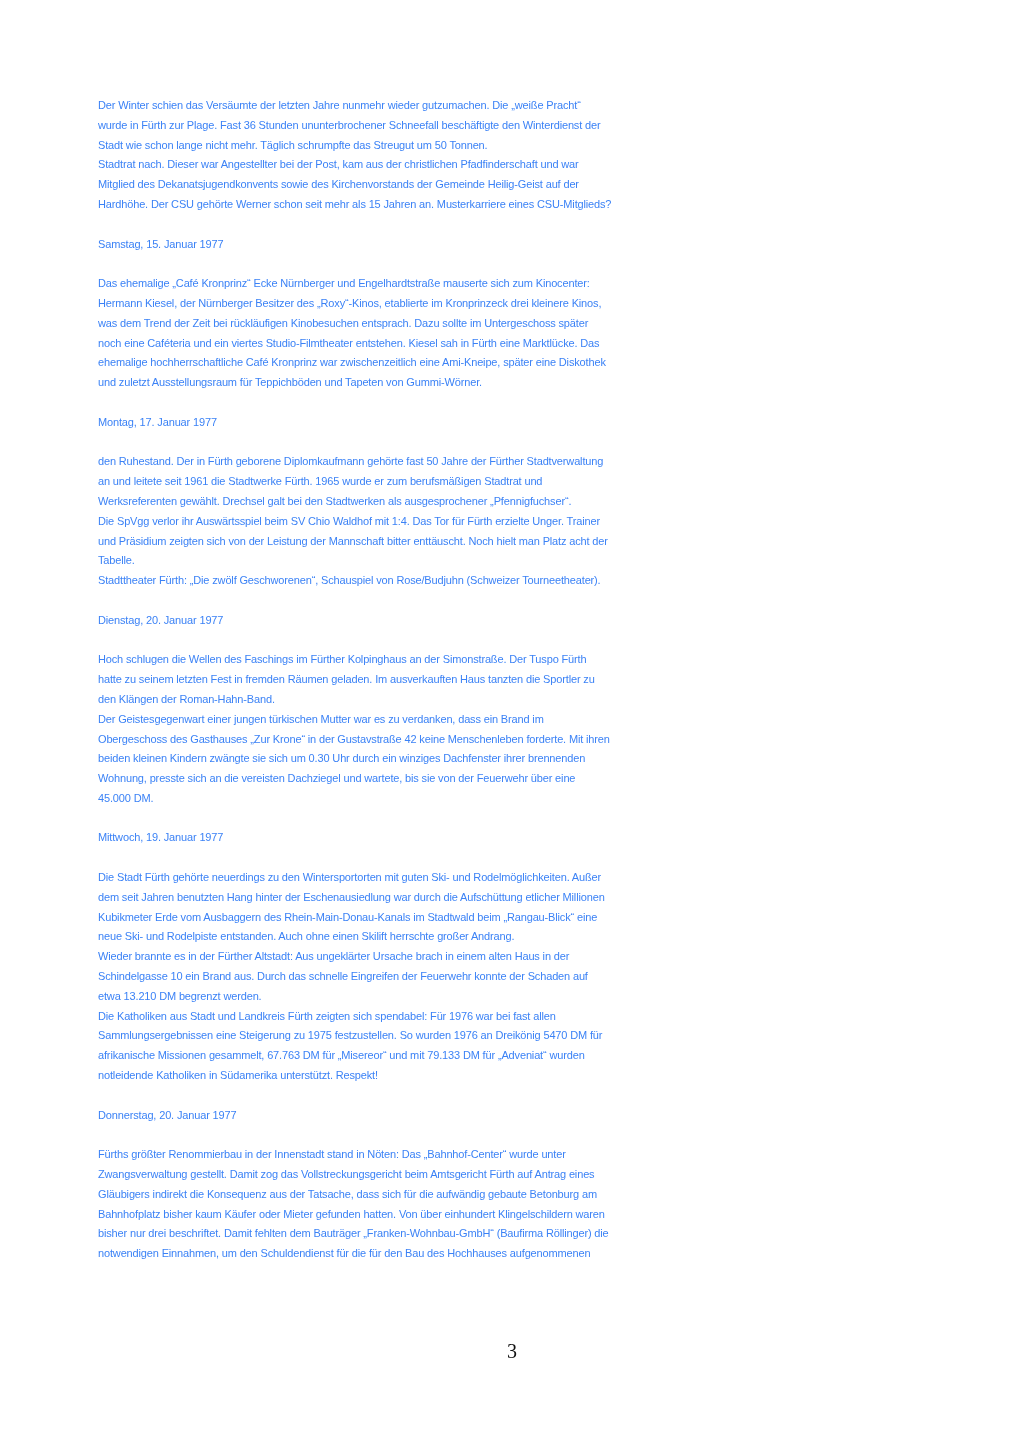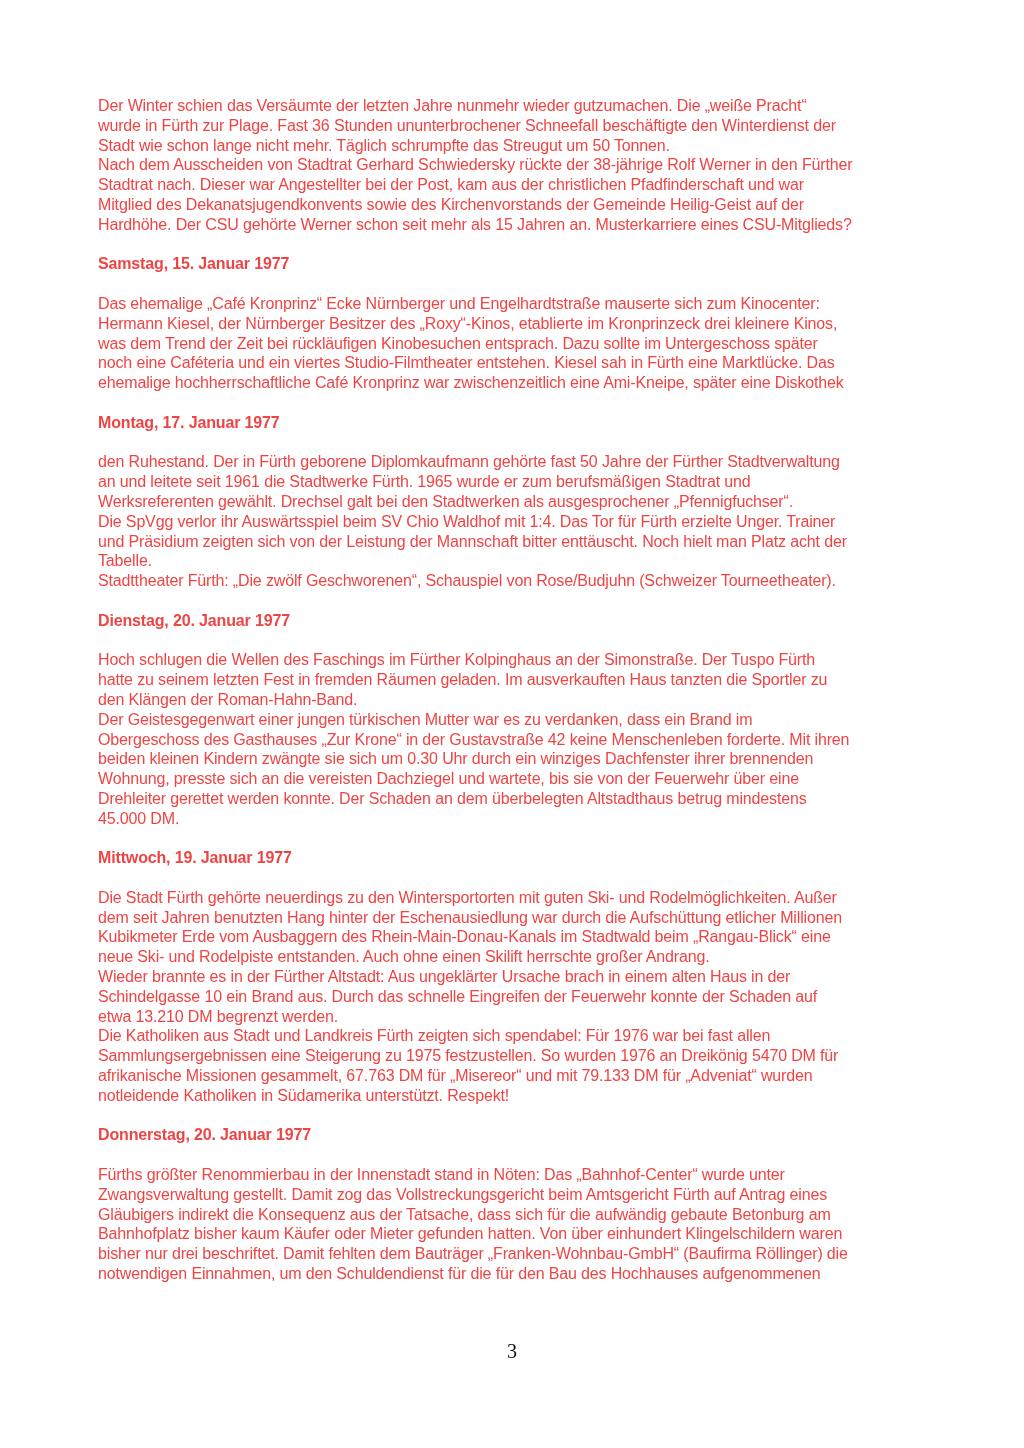--- a/index.html
+++ b/index.html
@@ -3,28 +3,28 @@
 <meta charset="utf-8">
 <style>
   html, body { margin: 0; padding: 0; background: #ffffff; }
   body { width: 1024px; height: 1448px; position: relative; overflow: hidden; }
   .page {
     position: absolute;
     left: 98px;
     top: 96px;
     width: 832px;
     font-family: "Liberation Sans", sans-serif;
-    font-size: 16px;
+    font-size: 11px;
     line-height: 19.8px;
-    color: #ef4444;
+    color: #3b82f6;
     letter-spacing: -0.15px;
   }
   .para { margin: 0; }
   .heading {
-    font-weight: bold;
+    font-weight: normal;
     margin: 19.8px 0 19.8px 0;
   }
   .line { display: block; white-space: nowrap; }
   .page-number {
     position: absolute;
     left: 0;
     width: 1024px;
     top: 1340px;
     text-align: center;
     font-family: "Liberation Serif", serif;
@@ -34,34 +34,34 @@
 </style>
 </head>
 <body>
 
 <div class="page">
 
   <div class="para">
     <span class="line">Der Winter schien das Versäumte der letzten Jahre nunmehr wieder gutzumachen. Die „weiße Pracht“</span>
     <span class="line">wurde in Fürth zur Plage. Fast 36 Stunden ununterbrochener Schneefall beschäftigte den Winterdienst der</span>
     <span class="line">Stadt wie schon lange nicht mehr. Täglich schrumpfte das Streugut um 50 Tonnen.</span>
-    <span class="line">Nach dem Ausscheiden von Stadtrat Gerhard Schwiedersky rückte der 38-jährige Rolf Werner in den Fürther</span>
     <span class="line">Stadtrat nach. Dieser war Angestellter bei der Post, kam aus der christlichen Pfadfinderschaft und war</span>
     <span class="line">Mitglied des Dekanatsjugendkonvents sowie des Kirchenvorstands der Gemeinde Heilig-Geist auf der</span>
     <span class="line">Hardhöhe. Der CSU gehörte Werner schon seit mehr als 15 Jahren an. Musterkarriere eines CSU-Mitglieds?</span>
   </div>
 
   <div>
     <div class="heading">Samstag, 15. Januar 1977</div>
     <div class="para">
       <span class="line">Das ehemalige „Café Kronprinz“ Ecke Nürnberger und Engelhardtstraße mauserte sich zum Kinocenter:</span>
       <span class="line">Hermann Kiesel, der Nürnberger Besitzer des „Roxy“-Kinos, etablierte im Kronprinzeck drei kleinere Kinos,</span>
       <span class="line">was dem Trend der Zeit bei rückläufigen Kinobesuchen entsprach. Dazu sollte im Untergeschoss später</span>
       <span class="line">noch eine Caféteria und ein viertes Studio-Filmtheater entstehen. Kiesel sah in Fürth eine Marktlücke. Das</span>
       <span class="line">ehemalige hochherrschaftliche Café Kronprinz war zwischenzeitlich eine Ami-Kneipe, später eine Diskothek</span>
+      <span class="line">und zuletzt Ausstellungsraum für Teppichböden und Tapeten von Gummi-Wörner.</span>
     </div>
   </div>
 
   <div>
     <div class="heading">Montag, 17. Januar 1977</div>
     <div class="para">
       <span class="line">den Ruhestand. Der in Fürth geborene Diplomkaufmann gehörte fast 50 Jahre der Fürther Stadtverwaltung</span>
       <span class="line">an und leitete seit 1961 die Stadtwerke Fürth. 1965 wurde er zum berufsmäßigen Stadtrat und</span>
       <span class="line">Werksreferenten gewählt. Drechsel galt bei den Stadtwerken als ausgesprochener „Pfennigfuchser“.</span>
       <span class="line">Die SpVgg verlor ihr Auswärtsspiel beim SV Chio Waldhof mit 1:4. Das Tor für Fürth erzielte Unger. Trainer</span>
@@ -74,21 +74,20 @@
   <div>
     <div class="heading">Dienstag, 20. Januar 1977</div>
     <div class="para">
       <span class="line">Hoch schlugen die Wellen des Faschings im Fürther Kolpinghaus an der Simonstraße. Der Tuspo Fürth</span>
       <span class="line">hatte zu seinem letzten Fest in fremden Räumen geladen. Im ausverkauften Haus tanzten die Sportler zu</span>
       <span class="line">den Klängen der Roman-Hahn-Band.</span>
       <span class="line">Der Geistesgegenwart einer jungen türkischen Mutter war es zu verdanken, dass ein Brand im</span>
       <span class="line">Obergeschoss des Gasthauses „Zur Krone“ in der Gustavstraße 42 keine Menschenleben forderte. Mit ihren</span>
       <span class="line">beiden kleinen Kindern zwängte sie sich um 0.30 Uhr durch ein winziges Dachfenster ihrer brennenden</span>
       <span class="line">Wohnung, presste sich an die vereisten Dachziegel und wartete, bis sie von der Feuerwehr über eine</span>
-      <span class="line">Drehleiter gerettet werden konnte. Der Schaden an dem überbelegten Altstadthaus betrug mindestens</span>
       <span class="line">45.000 DM.</span>
     </div>
   </div>
 
   <div>
     <div class="heading">Mittwoch, 19. Januar 1977</div>
     <div class="para">
       <span class="line">Die Stadt Fürth gehörte neuerdings zu den Wintersportorten mit guten Ski- und Rodelmöglichkeiten. Außer</span>
       <span class="line">dem seit Jahren benutzten Hang hinter der Eschenausiedlung war durch die Aufschüttung etlicher Millionen</span>
       <span class="line">Kubikmeter Erde vom Ausbaggern des Rhein-Main-Donau-Kanals im Stadtwald beim „Rangau-Blick“ eine</span>

